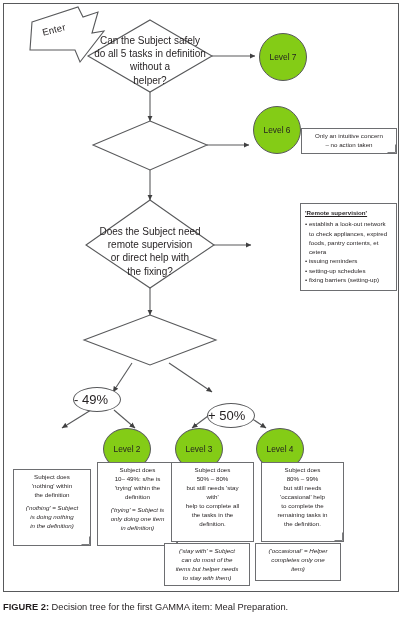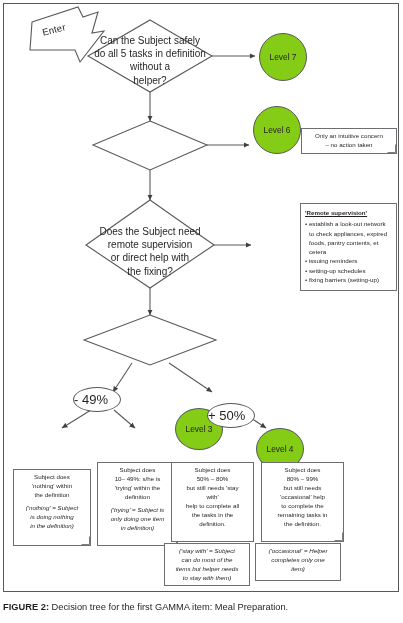--- a/index.html
+++ b/index.html
@@ -192,22 +192,25 @@
   <div class="circle" style="left:259px; top:33px; width:46px; height:46px;">
     <span>Level 7</span>
   </div>
 
   <div class="circle" style="left:253px; top:106px; width:46px; height:46px;">
     <span>Level 6</span>
   </div>
 
 
 
-
-  <div class="circle" style="left:175px; top:408px; width:46px; height:40px;justify-content:center;">
+  <div class="circle" style="left:103px; top:428px; width:46px; height:40px;">
+    <span>Level 2</span>
+  </div>
+
+  <div class="circle" style="left:175px; top:428px; width:46px; height:40px;justify-content:center;">
     <span>Level 3</span>
   </div>
 
   <div class="circle" style="left:256px; top:428px; width:46px; height:40px;">
     <span>Level 4</span>
   </div>
 
   <div class="pill" style="left:73px; top:387px; width:46px; height:23px;">
     <span>- 49%</span>
   </div>

